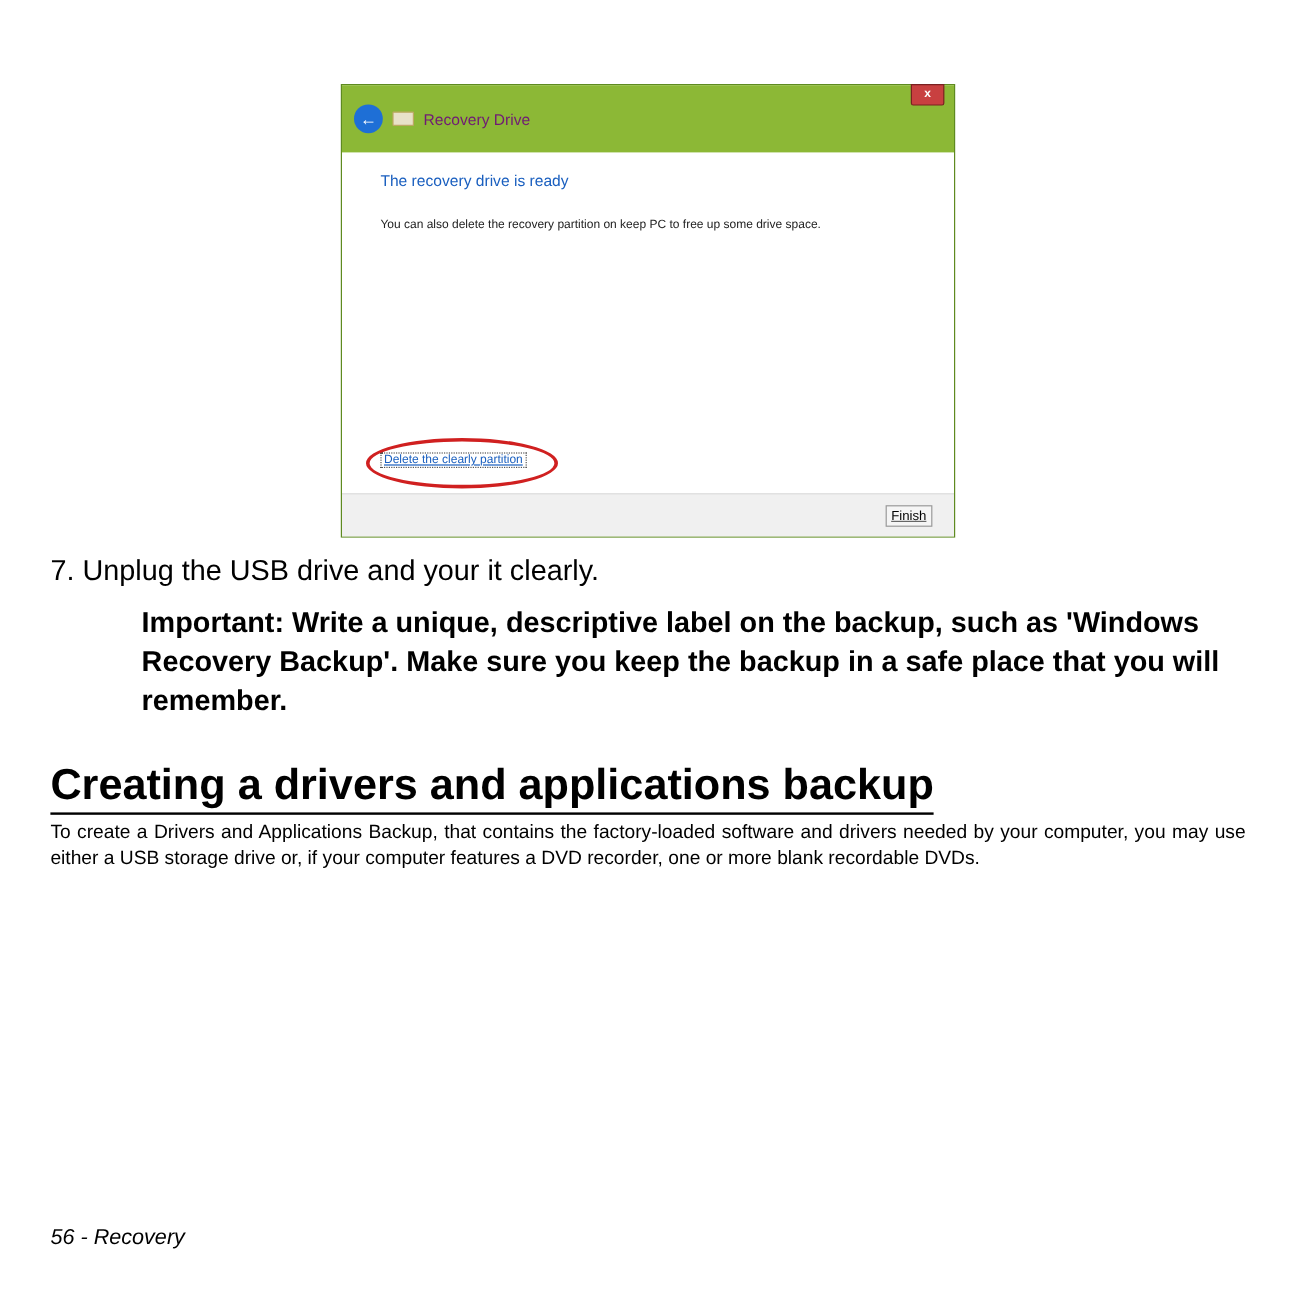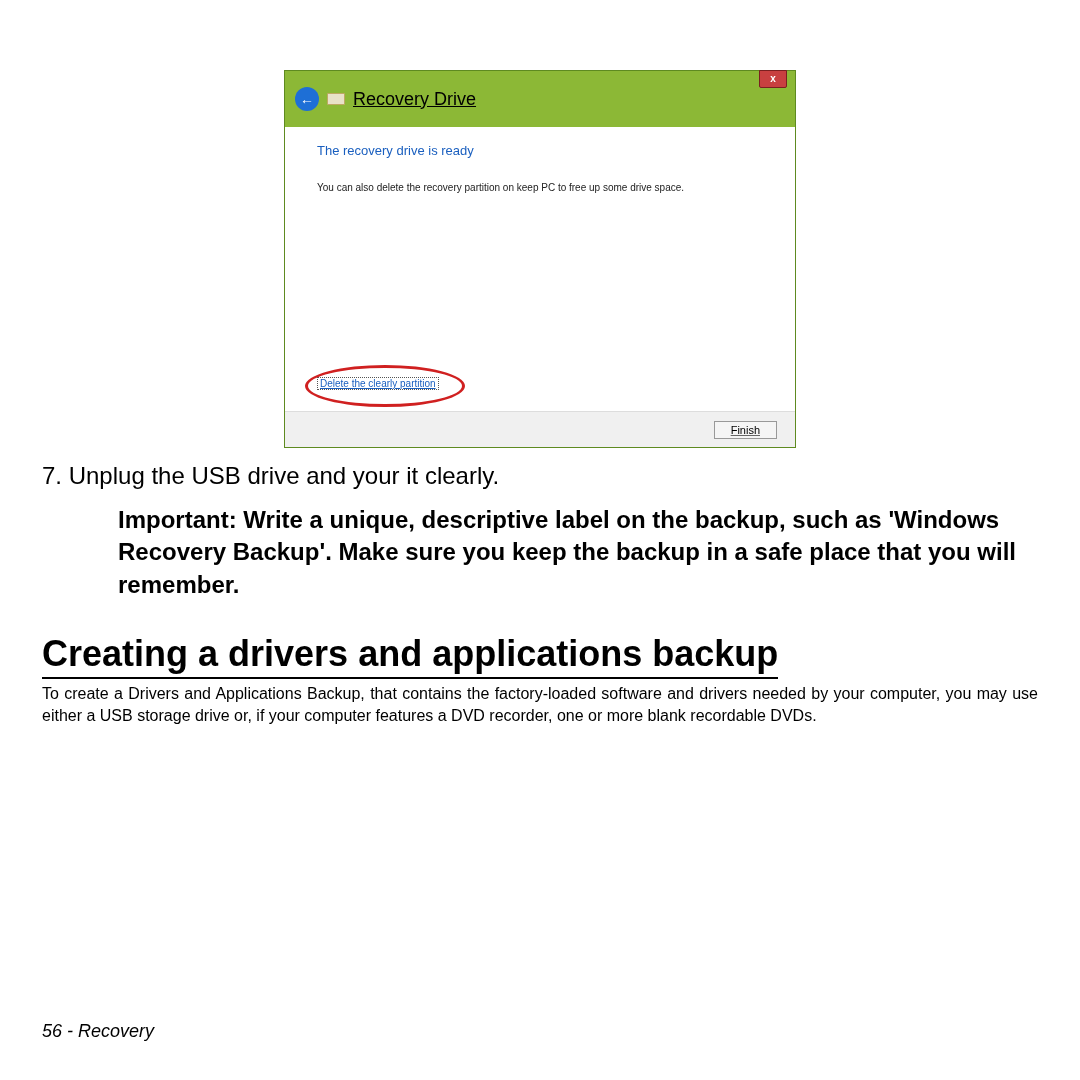--- a/index.html
+++ b/index.html
@@ -47,23 +47,22 @@
   .drive-icon {
     width: 18px;
     height: 12px;
     background: #e8e2c8;
     border: 1px solid #bda863;
     border-radius: 1px;
     margin-right: 8px;
     position: relative;
   }
   .titlebar-text {
-    color: #000000;
-    font-size: 18px;
-    text-decoration: underline;
+    color: #701a75;
+    font-size: 13px;
   }
   .close-btn {
     position: absolute;
     top: -1px;
     right: 8px;
     width: 28px;
     height: 18px;
     background: #c84040;
     border: 1px solid #7a2020;
     color: #fff;
@@ -113,21 +112,21 @@
     height: 36px;
     background: #f0f0f0;
     border-top: 1px solid #ddd;
     display: flex;
     align-items: center;
     justify-content: flex-end;
     padding-right: 18px;
   }
   .finish-btn {
     font-size: 11px;
-    padding: 2px 16px;
+    padding: 2px 4px;
     background: #f5f5f5;
     border: 1px solid #999;
     text-decoration: underline;
     text-decoration-color: #666;
   }
   .step-text {
     font-size: 24px;
     margin-bottom: 14px;
   }
   .important-block {

